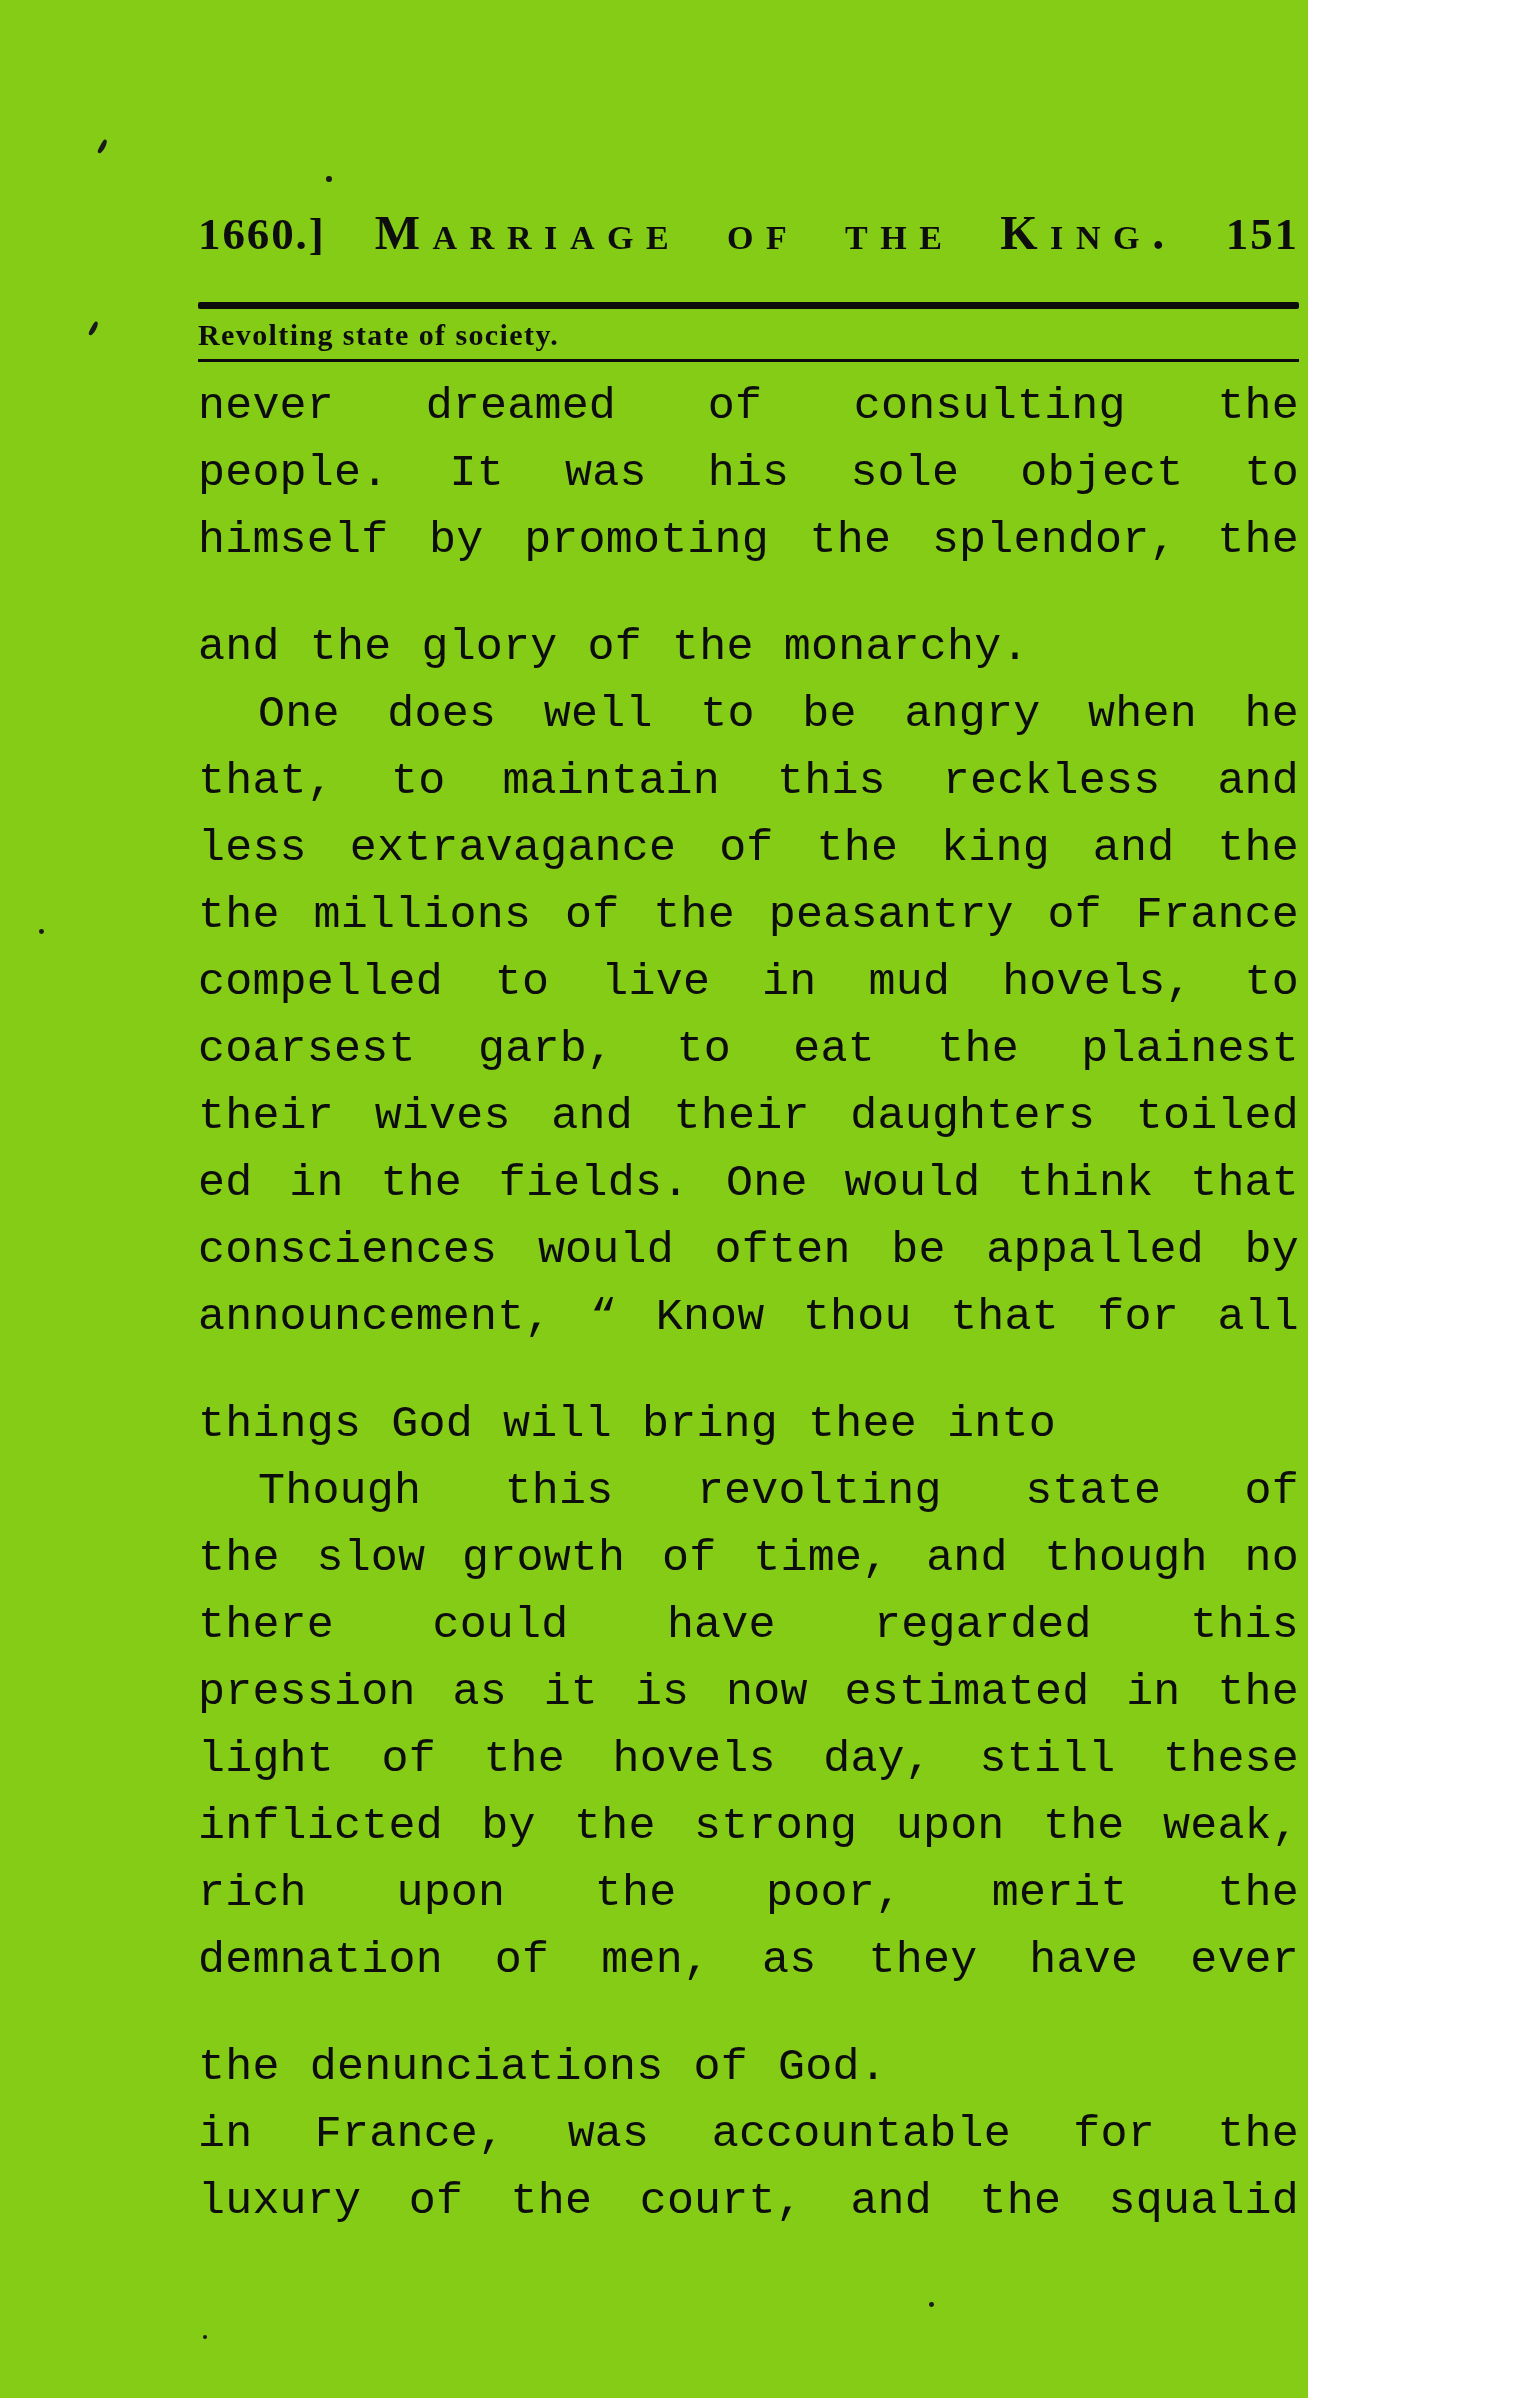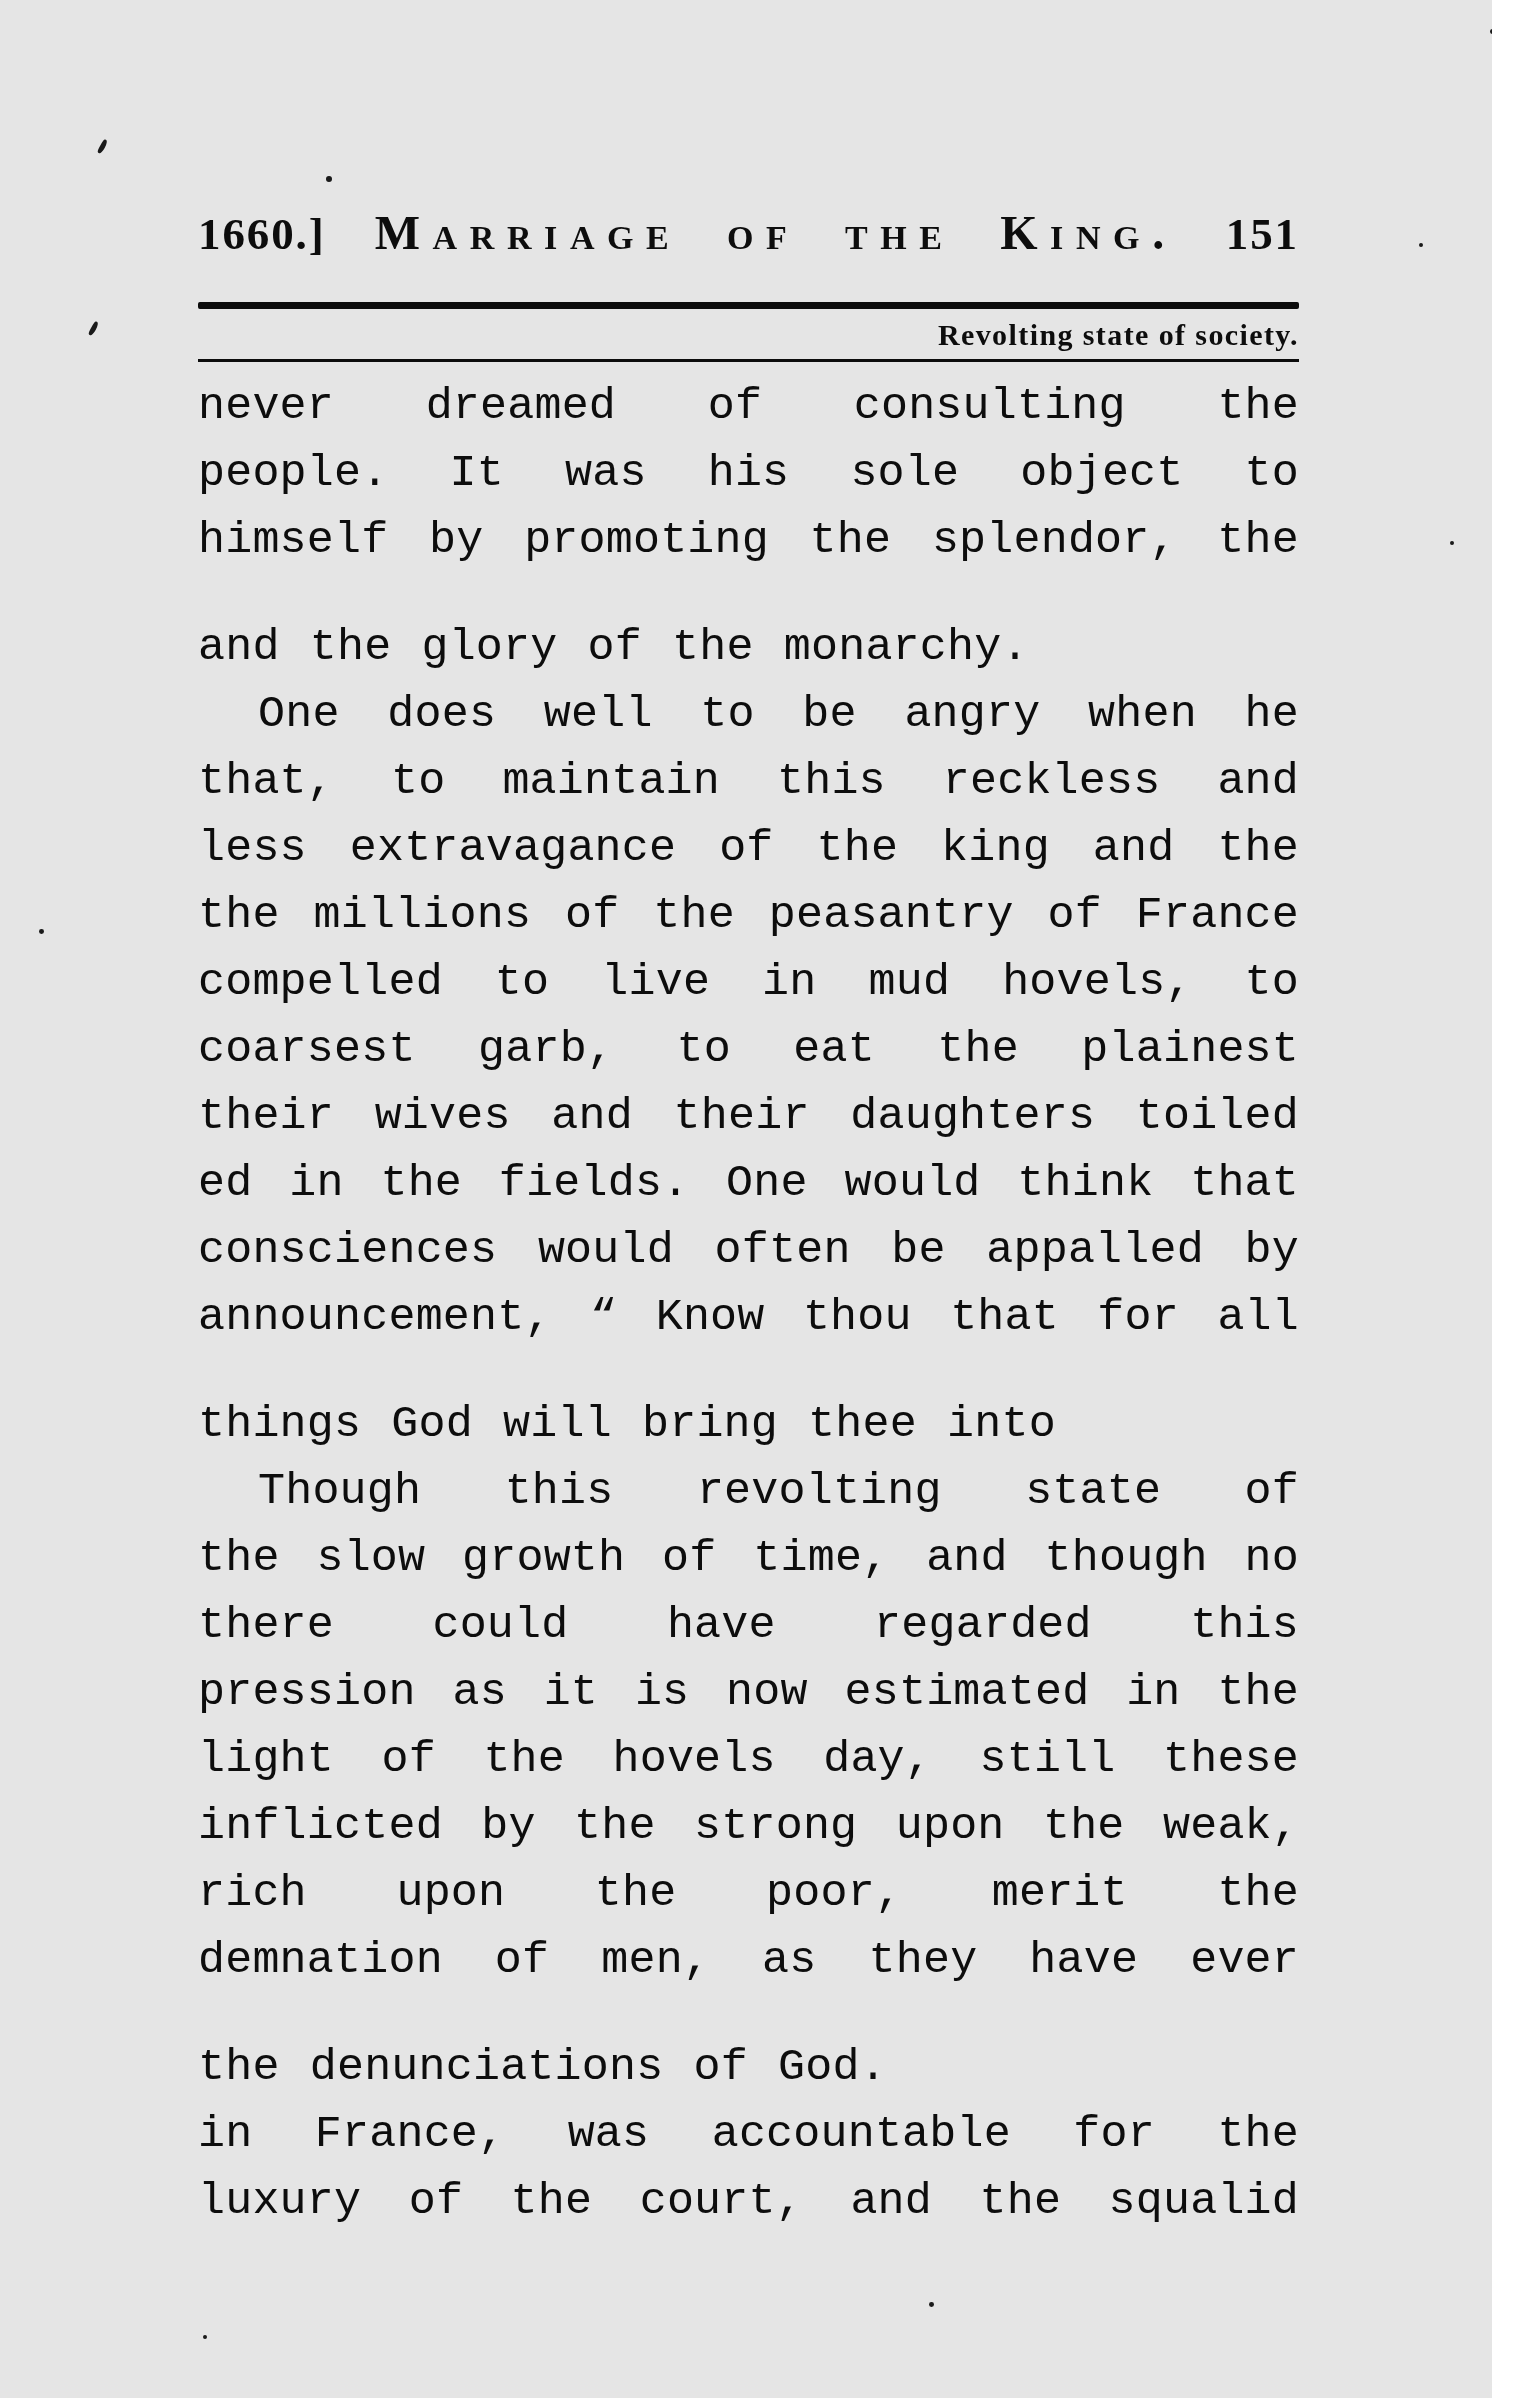--- a/index.html
+++ b/index.html
@@ -2,23 +2,23 @@
 <html><head>
 <meta charset="utf-8">
 <style>
   html, body {
     margin: 0;
     padding: 0;
     background: #ffffff;
   }
   .page {
     position: relative;
-    width: 1492px;
+    width: 1308px;
     height: 2398px;
-    background: #e5e5e5;
+    background: #84cc16;
     color: #0d0d0d;
     font-family: "Liberation Serif", "DejaVu Serif", serif;
     overflow: hidden;
   }
   .content {
     position: absolute;
     left: 198px;
     top: 0;
     width: 1101px;
   }
@@ -58,21 +58,21 @@
     border-radius: 1.9px;
   }
   .rule-thin {
     margin-top: 6.8px;
     height: 2.9px;
     background: #0c0c0c;
   }
   
   .section-heading {
     margin-top: 6.8px;
-    text-align: right;
+    text-align: left;
     font-size: 30px;
     font-weight: 700;
     letter-spacing: 1.4px;
     line-height: 37px;
   }
   
   .body-text {
     margin-top: 10.6px;
   }
   .line {

